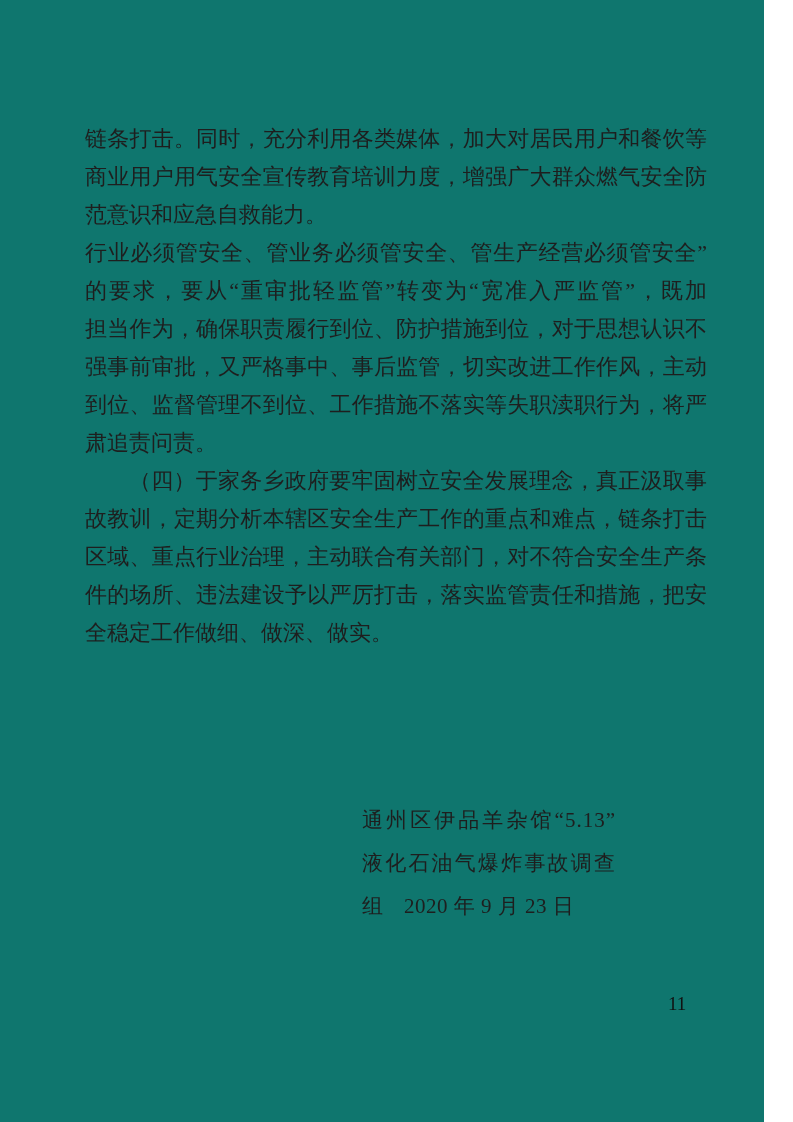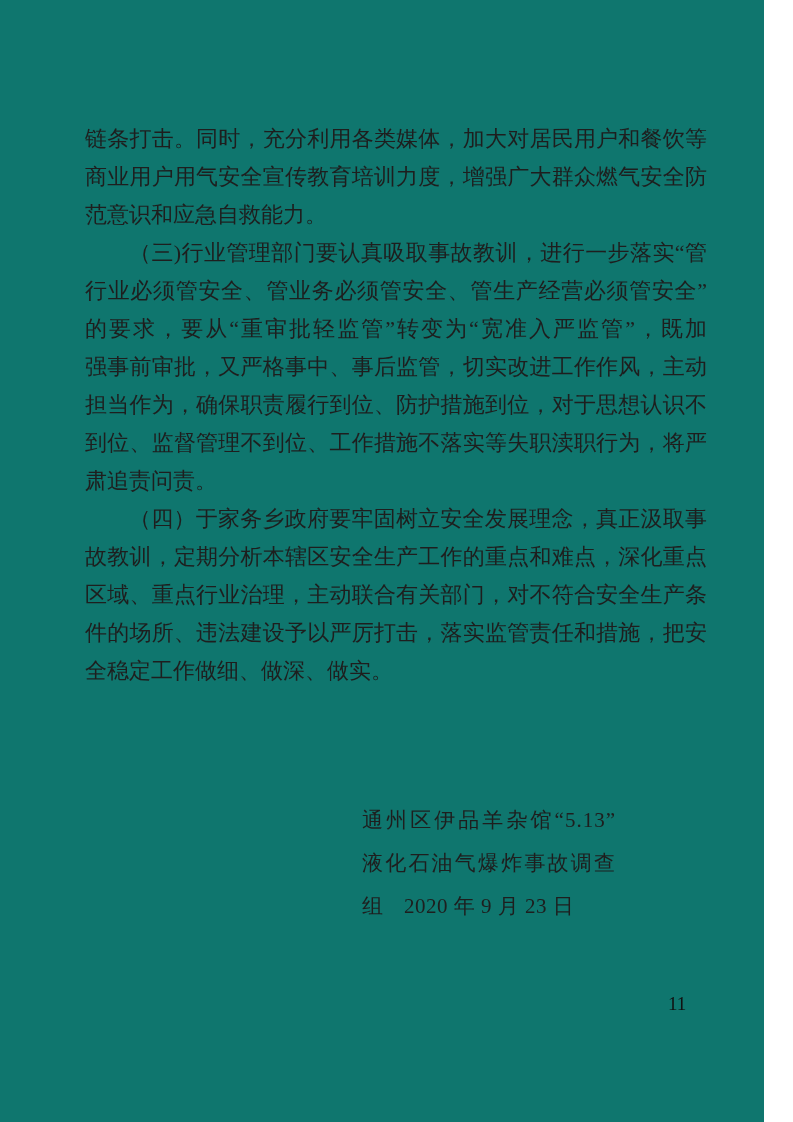--- a/index.html
+++ b/index.html
@@ -79,32 +79,31 @@
 
   <div class="body-text">
 
     <div>
       <div class="line just">链条打击。同时，充分利用各类媒体，加大对居民用户和餐饮等</div>
       <div class="line just">商业用户用气安全宣传教育培训力度，增强广大群众燃气安全防</div>
       <div class="line last">范意识和应急自救能力。</div>
     </div>
 
     <div>
-      <div class="line just indent">（三)行业管理部门要认真吸取事故教训，进行一步落实“管</div>
       <div class="line just">行业必须管安全、管业务必须管安全、管生产经营必须管安全”</div>
       <div class="line just">的要求，要从“重审批轻监管”转变为“宽准入严监管”，既加</div>
+      <div class="line just">担当作为，确保职责履行到位、防护措施到位，对于思想认识不</div>
       <div class="line just">强事前审批，又严格事中、事后监管，切实改进工作作风，主动</div>
-      <div class="line just">担当作为，确保职责履行到位、防护措施到位，对于思想认识不</div>
       <div class="line just">到位、监督管理不到位、工作措施不落实等失职渎职行为，将严</div>
       <div class="line last">肃追责问责。</div>
     </div>
 
     <div>
       <div class="line just indent">（四）于家务乡政府要牢固树立安全发展理念，真正汲取事</div>
-      <div class="line just">故教训，定期分析本辖区安全生产工作的重点和难点，深化重点</div>
+      <div class="line just">故教训，定期分析本辖区安全生产工作的重点和难点，链条打击</div>
       <div class="line just">区域、重点行业治理，主动联合有关部门，对不符合安全生产条</div>
       <div class="line just">件的场所、违法建设予以严厉打击，落实监管责任和措施，把安</div>
       <div class="line last">全稳定工作做细、做深、做实。</div>
     </div>
 
   </div>
 
   <div class="signature">
     <div class="sig-line">通州区伊品羊杂馆“5.13”</div>
     <div class="sig-line">液化石油气爆炸事故调查组</div>

